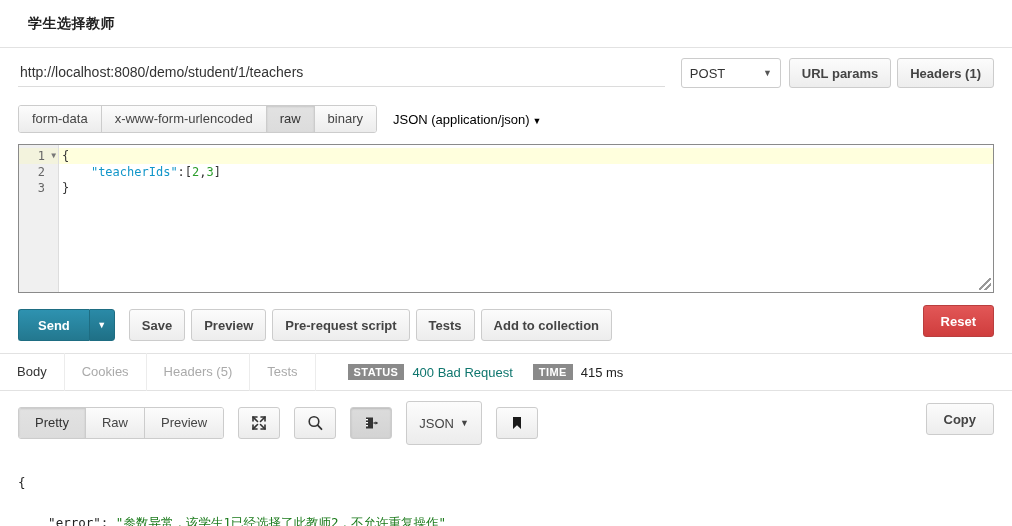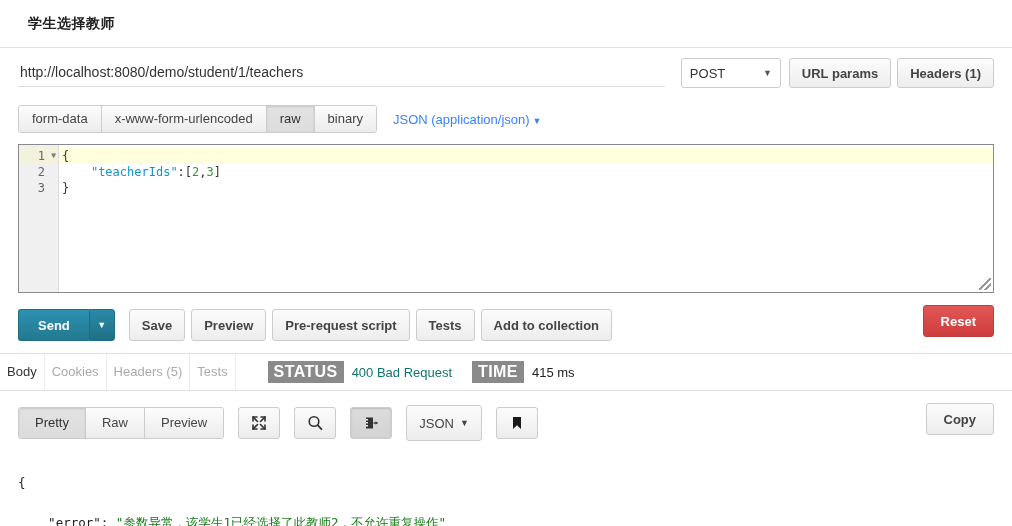--- a/index.html
+++ b/index.html
@@ -106,21 +106,21 @@
     white-space: nowrap;
   }
   .seg .segbtn:last-child { border-right: none; }
   .seg .segbtn.active {
     background: linear-gradient(#e2e2e2, #dcdcdc);
     color: #333;
     box-shadow: inset 0 1px 2px rgba(0,0,0,.12);
   }
   .json-link {
     margin-left: 16px;
-    color: #3b82f6;
+    color: #000000;
     font-size: 13px;
     cursor: pointer;
     white-space: nowrap;
   }
   .json-link .caret { font-size: 9px; margin-left: 3px; }
 
   
   .editor-wrap {
     margin: 4px 18px 0 18px;
     border: 1px solid #8a8a8a;
@@ -234,39 +234,39 @@
   
   .resp-tabbar {
     display: flex; align-items: center;
     height: 38px;
     border-top: 1px solid #e2e2e2;
     border-bottom: 1px solid #e2e2e2;
     padding-left: 0;
     margin-top: 8px;
   }
   .resp-tab {
-    padding: 0 7px;
+    padding: 0 17px;
     height: 38px;
     line-height: 38px;
     font-size: 13px;
     color: #aaa;
     cursor: pointer;
     border-right: 1px solid #ececec;
     white-space: nowrap;
   }
   .resp-tab.active { color: #333; }
   .status-wrap {
     display: flex; align-items: center;
     margin-left: 32px;
     gap: 8px;
   }
   .badge {
     background: #8a8a8a;
     color: #fff;
-    font-size: 16px;
+    font-size: 11px;
     font-weight: bold;
     padding: 2px 6px;
     letter-spacing: .4px;
   }
   .status-val { font-size: 13px; color: #0f766e; margin-right: 12px; }
   .time-val { font-size: 13px; color: #222; }
 
   
   .resp-toolbar {
     display: flex; align-items: center;
@@ -283,21 +283,21 @@
     background: linear-gradient(#fcfcfc, #ececec);
     margin-left: 14px;
     cursor: pointer;
     display: flex; align-items: center; justify-content: center;
   }
   .icon-btn.pressed {
     background: linear-gradient(#dcdcdc, #d3d3d3);
     box-shadow: inset 0 1px 2px rgba(0,0,0,.15);
   }
   .dd-btn {
-    height: 36px;
+    height: 44px;
     border: 1px solid #ccc;
     border-radius: 3px;
     background: linear-gradient(#fcfcfc, #ececec);
     margin-left: 14px;
     padding: 0 12px;
     font-size: 13px;
     color: #444;
     cursor: pointer;
     display: flex; align-items: center; gap: 6px;
     font-family: "Liberation Sans", sans-serif;

